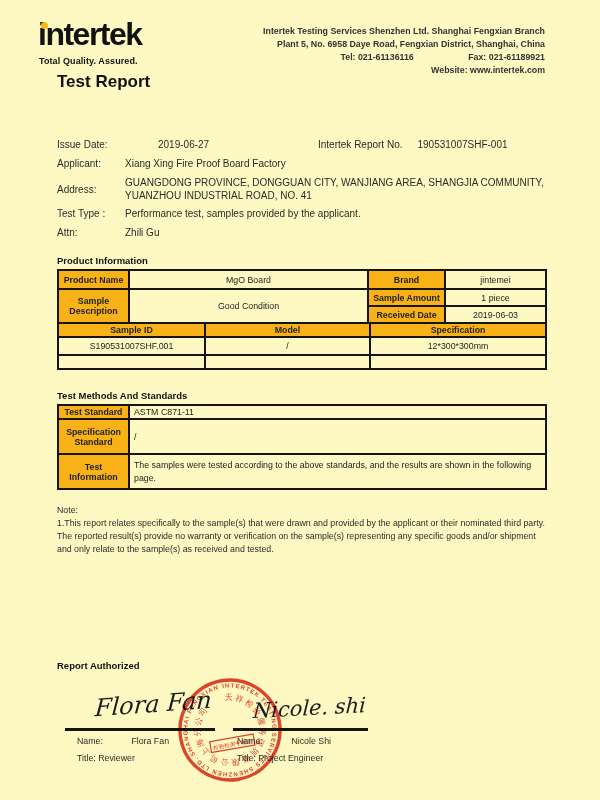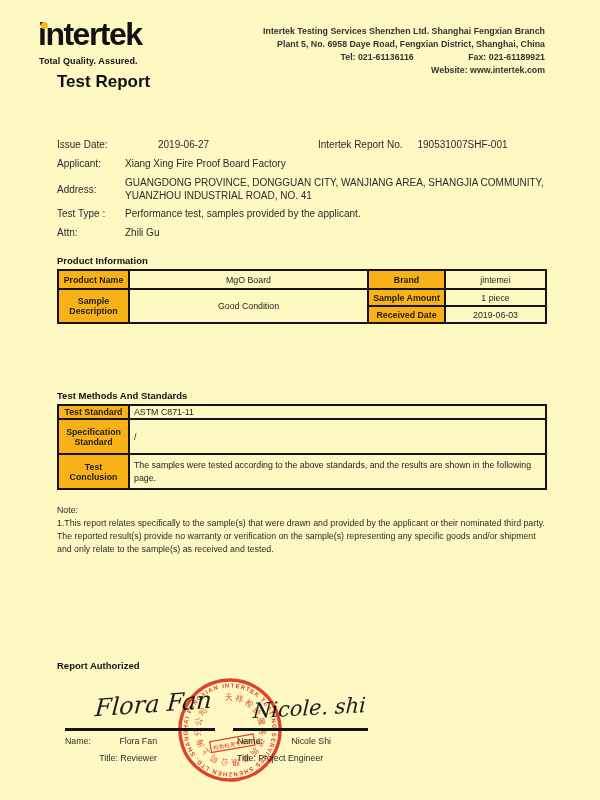--- a/index.html
+++ b/index.html
@@ -41,21 +41,21 @@
   .tm-val { padding-left:4px; }
   .tm-concl { line-height:12.5px; }
   
   .note { position:absolute; left:57px; top:504px; width:492px; font-size:8.8px; line-height:13px; color:#2a2a2a; }
   
   .auth { position:absolute; left:57px; top:660px; width:490px; height:130px; font-size:8.8px; }
   .sig-line { position:absolute; height:3px; background:#141414; top:68px; }
   .sig-line.left { left:8px; width:150px; }
   .sig-line.right { left:176px; width:135px; }
   .auth-col { position:absolute; top:75px; line-height:13px; }
-  .auth-col.left { left:8px;text-align:right; }
+  .auth-col.left { left:20px; }
   .auth-col.right { left:180px; }
   .auth-name-val { margin-left:26px; }
   .auth-title { margin-top:4px; }
   .sig { position:absolute; font-family:"DejaVu Serif", serif; font-style:italic; color:#1c1c1c; white-space:nowrap; }
   .sig.left { left:38px; top:30px; font-size:24px; transform:rotate(-4deg) skewX(-8deg); }
   .sig.right { left:196px; top:36px; font-size:21px; transform:rotate(-3deg) skewX(-6deg); }
   
   .stamp { position:absolute; left:174px; top:674px; width:112px; height:112px; mix-blend-mode:multiply; opacity:0.88; }
 </style>
 </head>
@@ -133,40 +133,64 @@
         <td class="c" rowspan="2">Good Condition</td>
         <td class="y">Sample Amount</td>
         <td class="c">1 piece</td>
       </tr>
       <tr class="row-h16">
         <td class="y">Received Date</td>
         <td class="c">2019-06-03</td>
       </tr>
     </tbody>
       </table>
+    <table class="grid t2">
+      <colgroup>
+          <col style="width:147px">
+          <col style="width:165px">
+          <col style="width:176px">
+        </colgroup>
+      <tbody>
+          <tr class="row-h13">
+        <td class="y">Sample ID</td>
+        <td class="y">Model</td>
+        <td class="y">Specification</td>
+      </tr>
+      <tr class="row-h17">
+        <td class="c">S190531007SHF.001</td>
+        <td class="c">/</td>
+        <td class="c">12*300*300mm</td>
+      </tr>
+      <tr class="row-h14">
+        <td></td>
+        <td></td>
+        <td></td>
+      </tr>
+    </tbody>
+      </table>
   </div>
 
   <div class="section-test">
     <div class="section-title">Test Methods And Standards</div>
     <table class="grid">
       <colgroup>
           <col style="width:71px">
           <col style="width:417px">
         </colgroup>
       <tbody>
           <tr class="tm-r1">
         <td class="y">Test Standard</td>
         <td class="tm-val">ASTM C871-11</td>
       </tr>
       <tr class="tm-r2">
         <td class="y">Specification Standard</td>
         <td class="tm-val">/</td>
       </tr>
       <tr class="tm-r3">
-        <td class="y">Test Conclusion</td>
+        <td class="y">Test Information</td>
         <td class="tm-val tm-concl">The samples were tested according to the above standards, and the results are shown in the following page.</td>
       </tr>
     </tbody>
       </table>
   </div>
 
   <div class="note">
     <div>Note:</div>
     <div>1.This report relates specifically to the sample(s) that were drawn and provided by the applicant or their nominated third party. The reported result(s) provide no warranty or verification on the sample(s) representing any specific goods and/or shipment and only relate to the sample(s) as received and tested.</div>
   </div>

